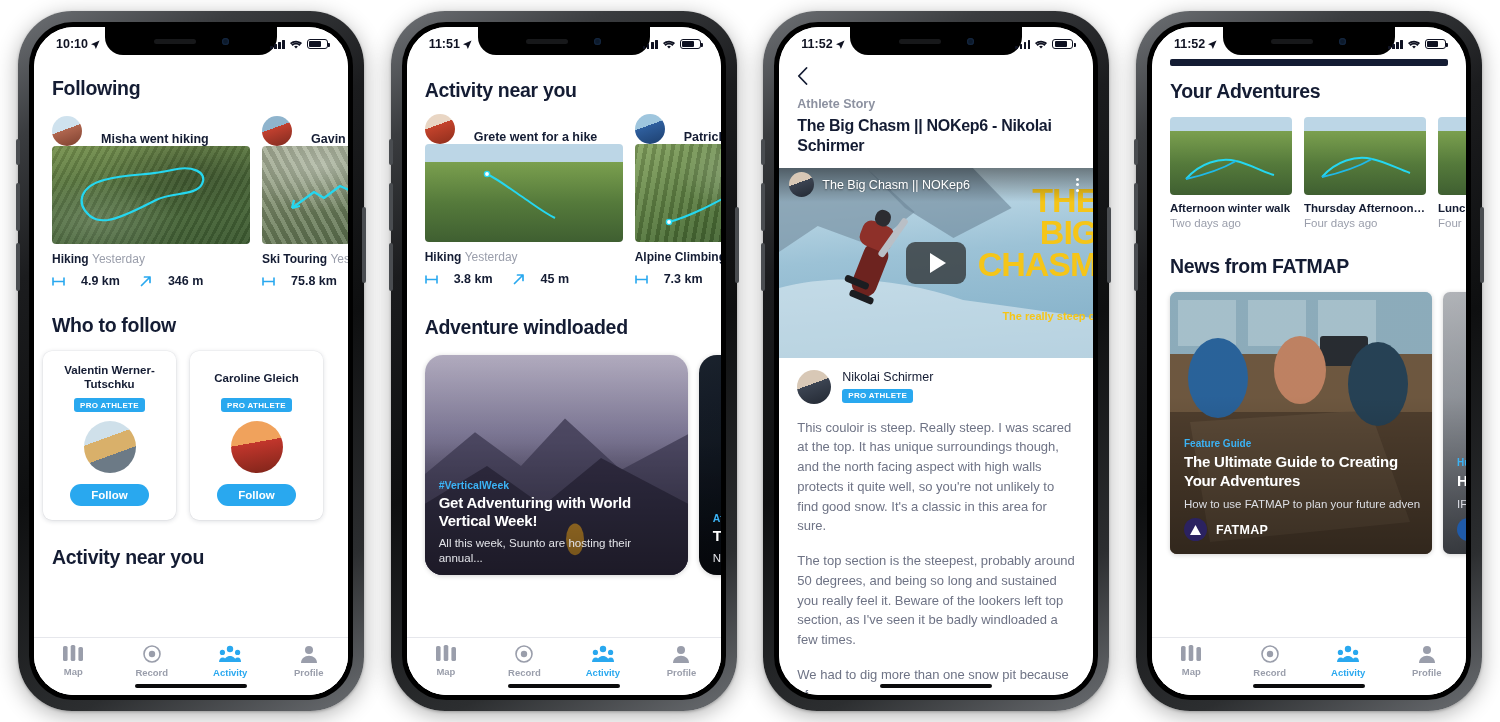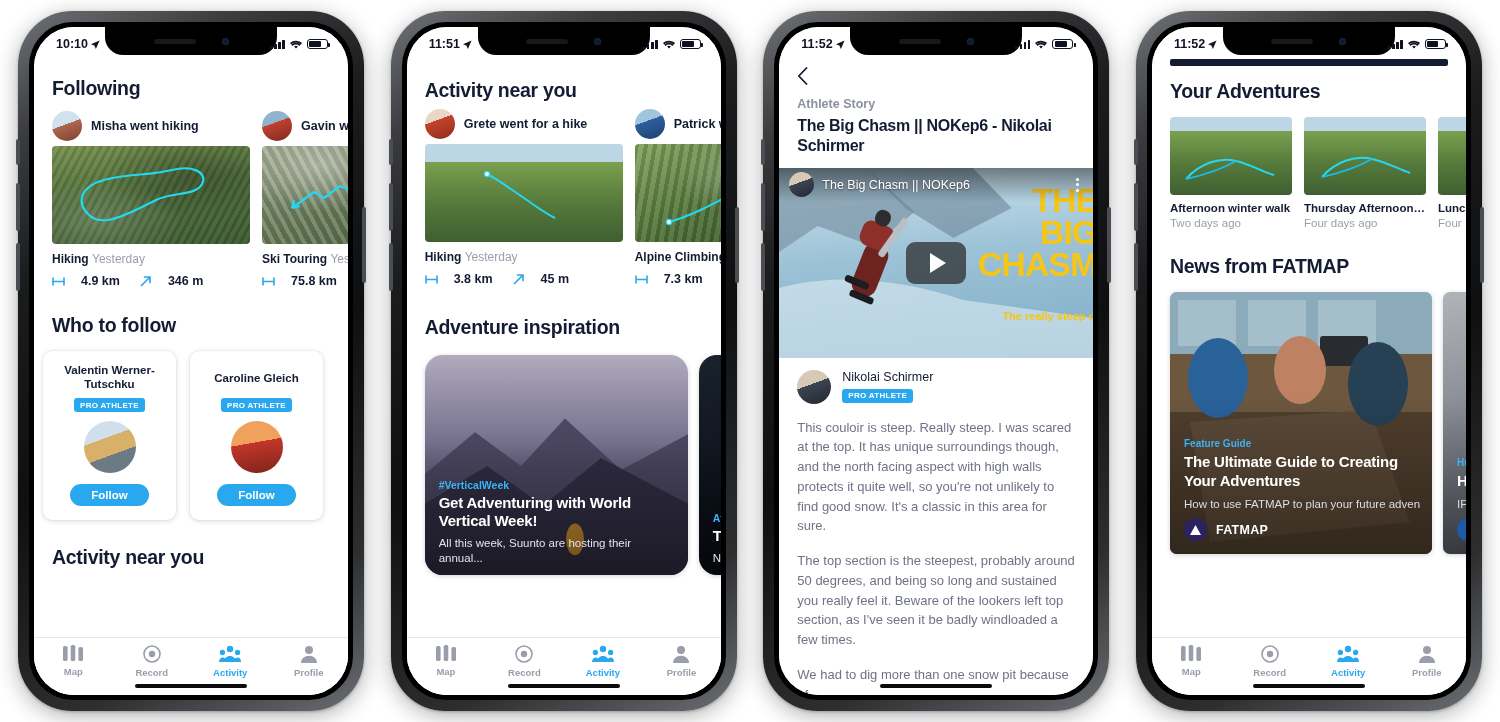--- a/index.html
+++ b/index.html
@@ -95,21 +95,21 @@
   .content { flex:1 1 auto; overflow:hidden; position:relative; padding-top:30px; }
 
   .section-title {
     font-size: 19.5px; font-weight: bold; color:#141c33;
     letter-spacing:-.3px; padding: 0 18px;
   }
 
   
   .feed-row { display:flex; gap:12px; padding: 0 18px; }
   .feed-card { flex:0 0 auto; width:198px; }
-  .feed-head { display:flex; align-items:center; gap:9px; height:40px; }
+  .feed-head { display:flex; align-items:flex-end; gap:19px; height:40px; }
   .avatar { width:30px; height:30px; border-radius:50%; flex:0 0 auto; overflow:hidden; position:relative; }
   .feed-name { font-size:12.5px; color:#141c33; white-space:nowrap; }
   .feed-name b { font-weight:bold; }
   .feed-name .plain { font-weight:600; }
   .thumb { width:100%; height:98px; border-radius:4px; overflow:hidden; position:relative; background:#5a7a4a; }
   .act-type { font-size:12px; font-weight:bold; color:#141c33; margin-top:8px; white-space:nowrap; }
   .act-type span { font-weight:normal; color:#9a9eab; }
   .stats { display:flex; gap:20px; margin-top:8px; align-items:center; }
   .stat { display:flex; align-items:center; gap:16px; font-size:12.5px; font-weight:bold; color:#141c33; white-space:nowrap;}
   .ico-dist { width:13px; height:9px; flex:0 0 auto;}
@@ -495,21 +495,21 @@
                   </div>
                   <div class="stat">
                     <svg class="ico-gain" viewBox="0 0 12 12">
                         <path d="M1.5 10.5 10 2M4.5 2H10v5.5" stroke="#29a8ef" stroke-width="1.7" fill="none" stroke-linecap="round" stroke-linejoin="round"></path>
                       </svg>
                   </div>
                 </div>
               </div>
             </div>
 
-            <div class="section-title" style="margin:30px 0 16px">Adventure inspiration</div>
+            <div class="section-title" style="margin:30px 0 16px">Adventure windloaded</div>
 
             <div class="insp-row">
               <div class="insp-card photo-mountain">
                 <svg class="route-svg" viewBox="0 0 263 222" preserveAspectRatio="none">
                   <path d="M0 120 L50 78 L96 112 L140 64 L196 116 L263 80 L263 222 L0 222Z" fill="#4b4763" opacity=".85"></path>
                   <path d="M0 150 L62 112 L118 152 L176 104 L263 150 L263 222 L0 222Z" fill="#322e45" opacity=".9"></path>
                   <ellipse cx="150" cy="186" rx="9" ry="16" fill="#d99a2b" opacity=".9"></ellipse>
                 </svg>
                 <div class="insp-overlay"></div>
                 <div class="insp-body">

